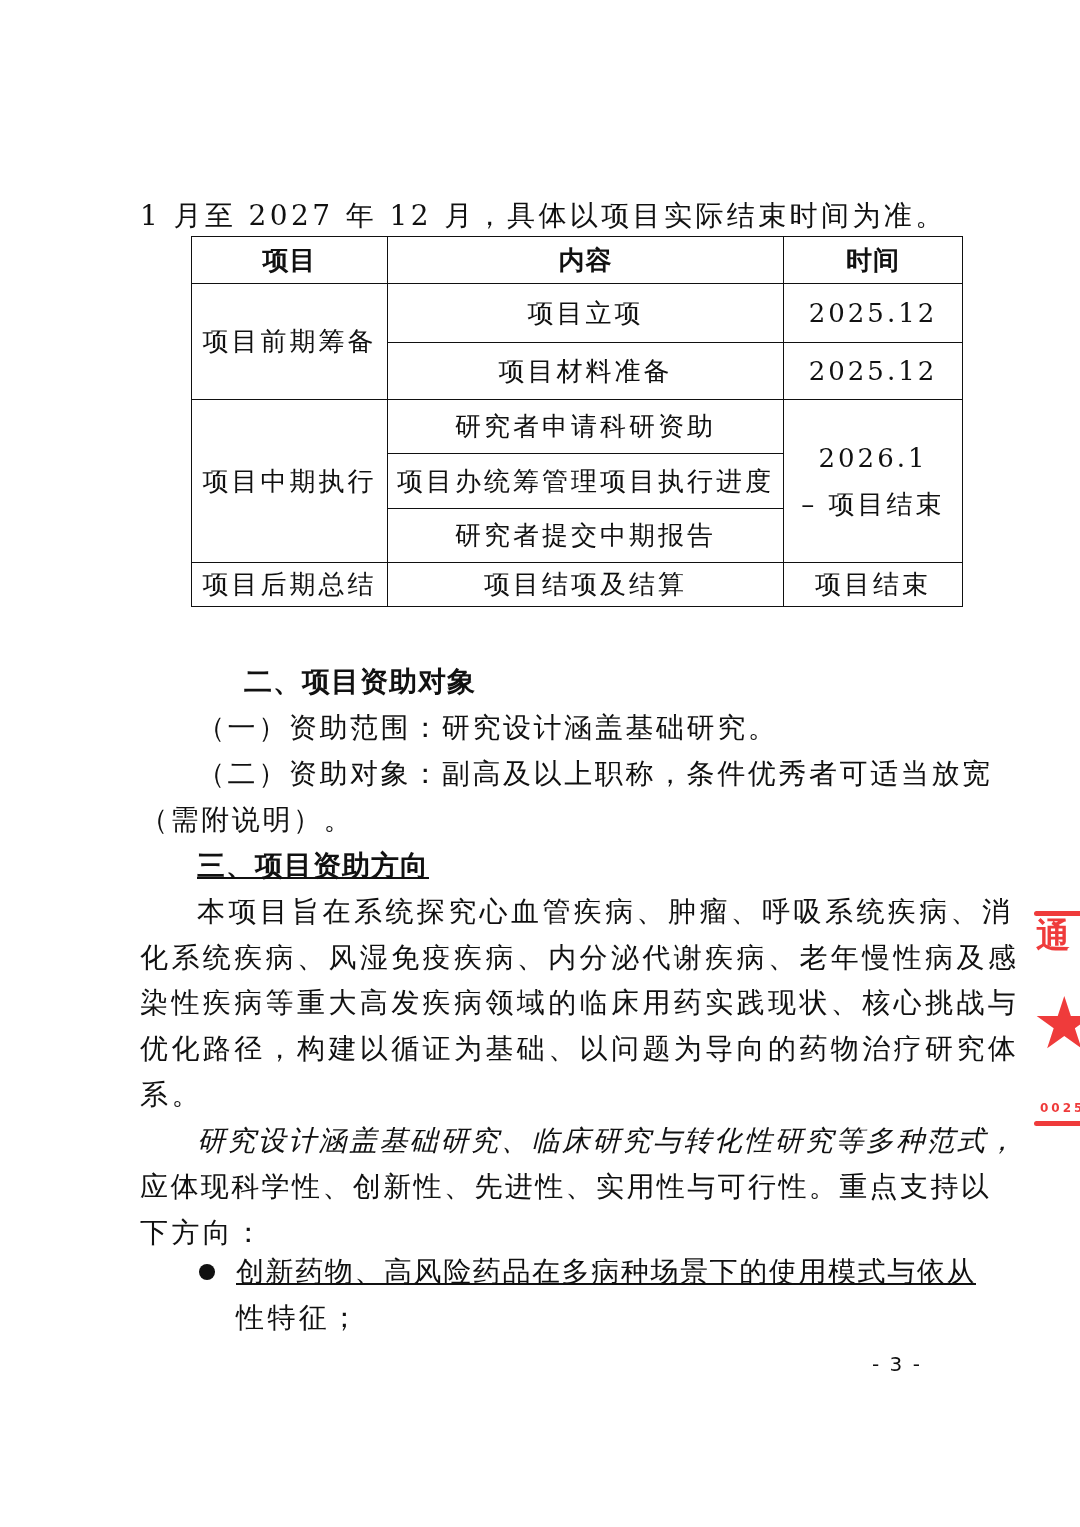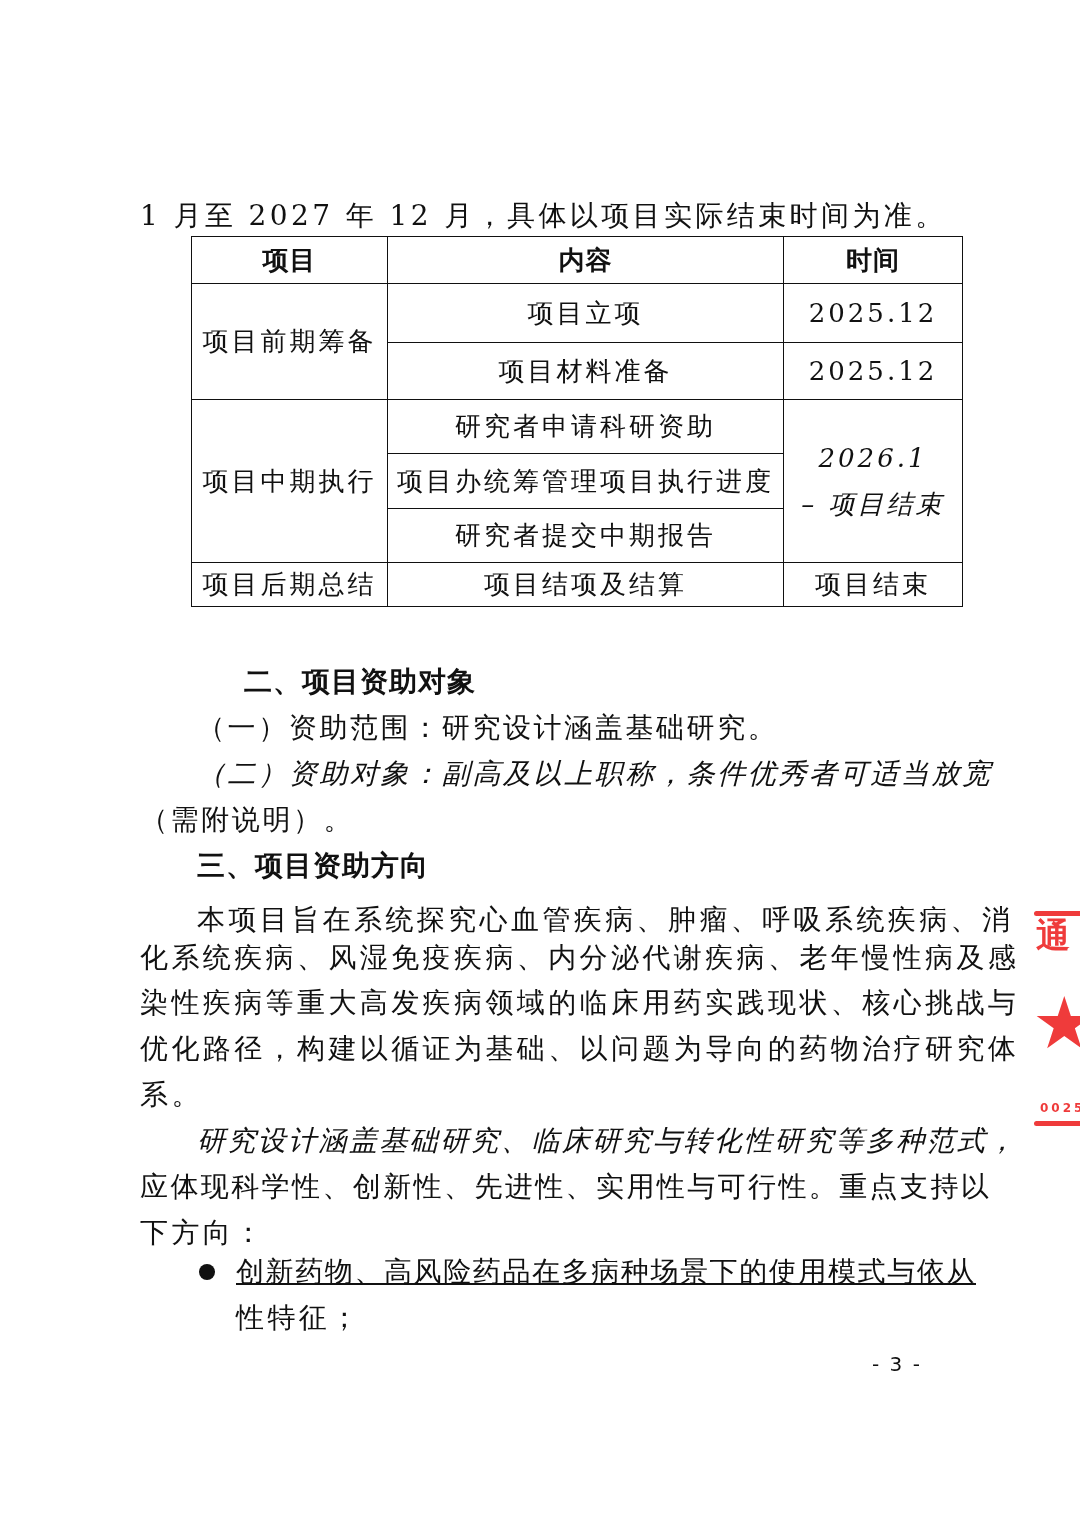--- a/index.html
+++ b/index.html
@@ -54,48 +54,48 @@
     <td>项目立项</td>
     <td>2025.12</td>
   </tr>
   <tr class="r-b">
     <td>项目材料准备</td>
     <td>2025.12</td>
   </tr>
   <tr class="r-c">
     <td rowspan="3">项目中期执行</td>
     <td>研究者申请科研资助</td>
-    <td rowspan="3" style="line-height:46px;font-style:italic;">
+    <td rowspan="3" style="line-height:46px;">
       <div>2026.1</div>
       <div>– 项目结束</div>
     </td>
   </tr>
   <tr class="r-d">
     <td>项目办统筹管理项目执行进度</td>
   </tr>
   <tr class="r-e">
     <td>研究者提交中期报告</td>
   </tr>
   <tr class="r-f">
     <td>项目后期总结</td>
     <td>项目结项及结算</td>
     <td>项目结束</td>
   </tr>
 </tbody>
   </table>
 
 <div class="line heading" style="left:197px; top:666px;margin-left:47px;">二、项目资助对象</div>
 <div class="line" style="left:197px; top:712px; letter-spacing:2.6px;">（一）资助范围：研究设计涵盖基础研究。</div>
-<div class="line" style="left:197px; top:758px; letter-spacing:2.6px;font-style:italic;">（二）资助对象：副高及以上职称，条件优秀者可适当放宽</div>
+<div class="line" style="left:197px; top:758px; letter-spacing:2.6px;">（二）资助对象：副高及以上职称，条件优秀者可适当放宽</div>
 <div class="line" style="left:140px; top:804px; letter-spacing:2.6px;">（需附说明）。</div>
 
-<div class="line heading" style="left:197px; top:850px;">三、项目资助方向</div>
+<div class="line heading" style="left:197px; top:850px;text-decoration:underline;">三、项目资助方向</div>
 
 <div>
-  <div class="line" style="left:197px; top:896px;margin-top:8px;">本项目旨在系统探究心血管疾病、肿瘤、呼吸系统疾病、消</div>
+  <div class="line" style="left:197px; top:896px;">本项目旨在系统探究心血管疾病、肿瘤、呼吸系统疾病、消</div>
   <div class="line" style="left:140px; top:942px;">化系统疾病、风湿免疫疾病、内分泌代谢疾病、老年慢性病及感</div>
   <div class="line" style="left:140px; top:987px;">染性疾病等重大高发疾病领域的临床用药实践现状、核心挑战与</div>
   <div class="line" style="left:140px; top:1033px;">优化路径，构建以循证为基础、以问题为导向的药物治疗研究体</div>
   <div class="line" style="left:140px; top:1079px;">系。</div>
 </div>
 
 <div>
   <div class="line" style="left:197px; top:1125px; letter-spacing:2.4px;font-style:italic;">研究设计涵盖基础研究、临床研究与转化性研究等多种范式，</div>
   <div class="line" style="left:140px; top:1171px; letter-spacing:2.4px;">应体现科学性、创新性、先进性、实用性与可行性。重点支持以</div>
   <div class="line" style="left:140px; top:1217px;">下方向：</div>

